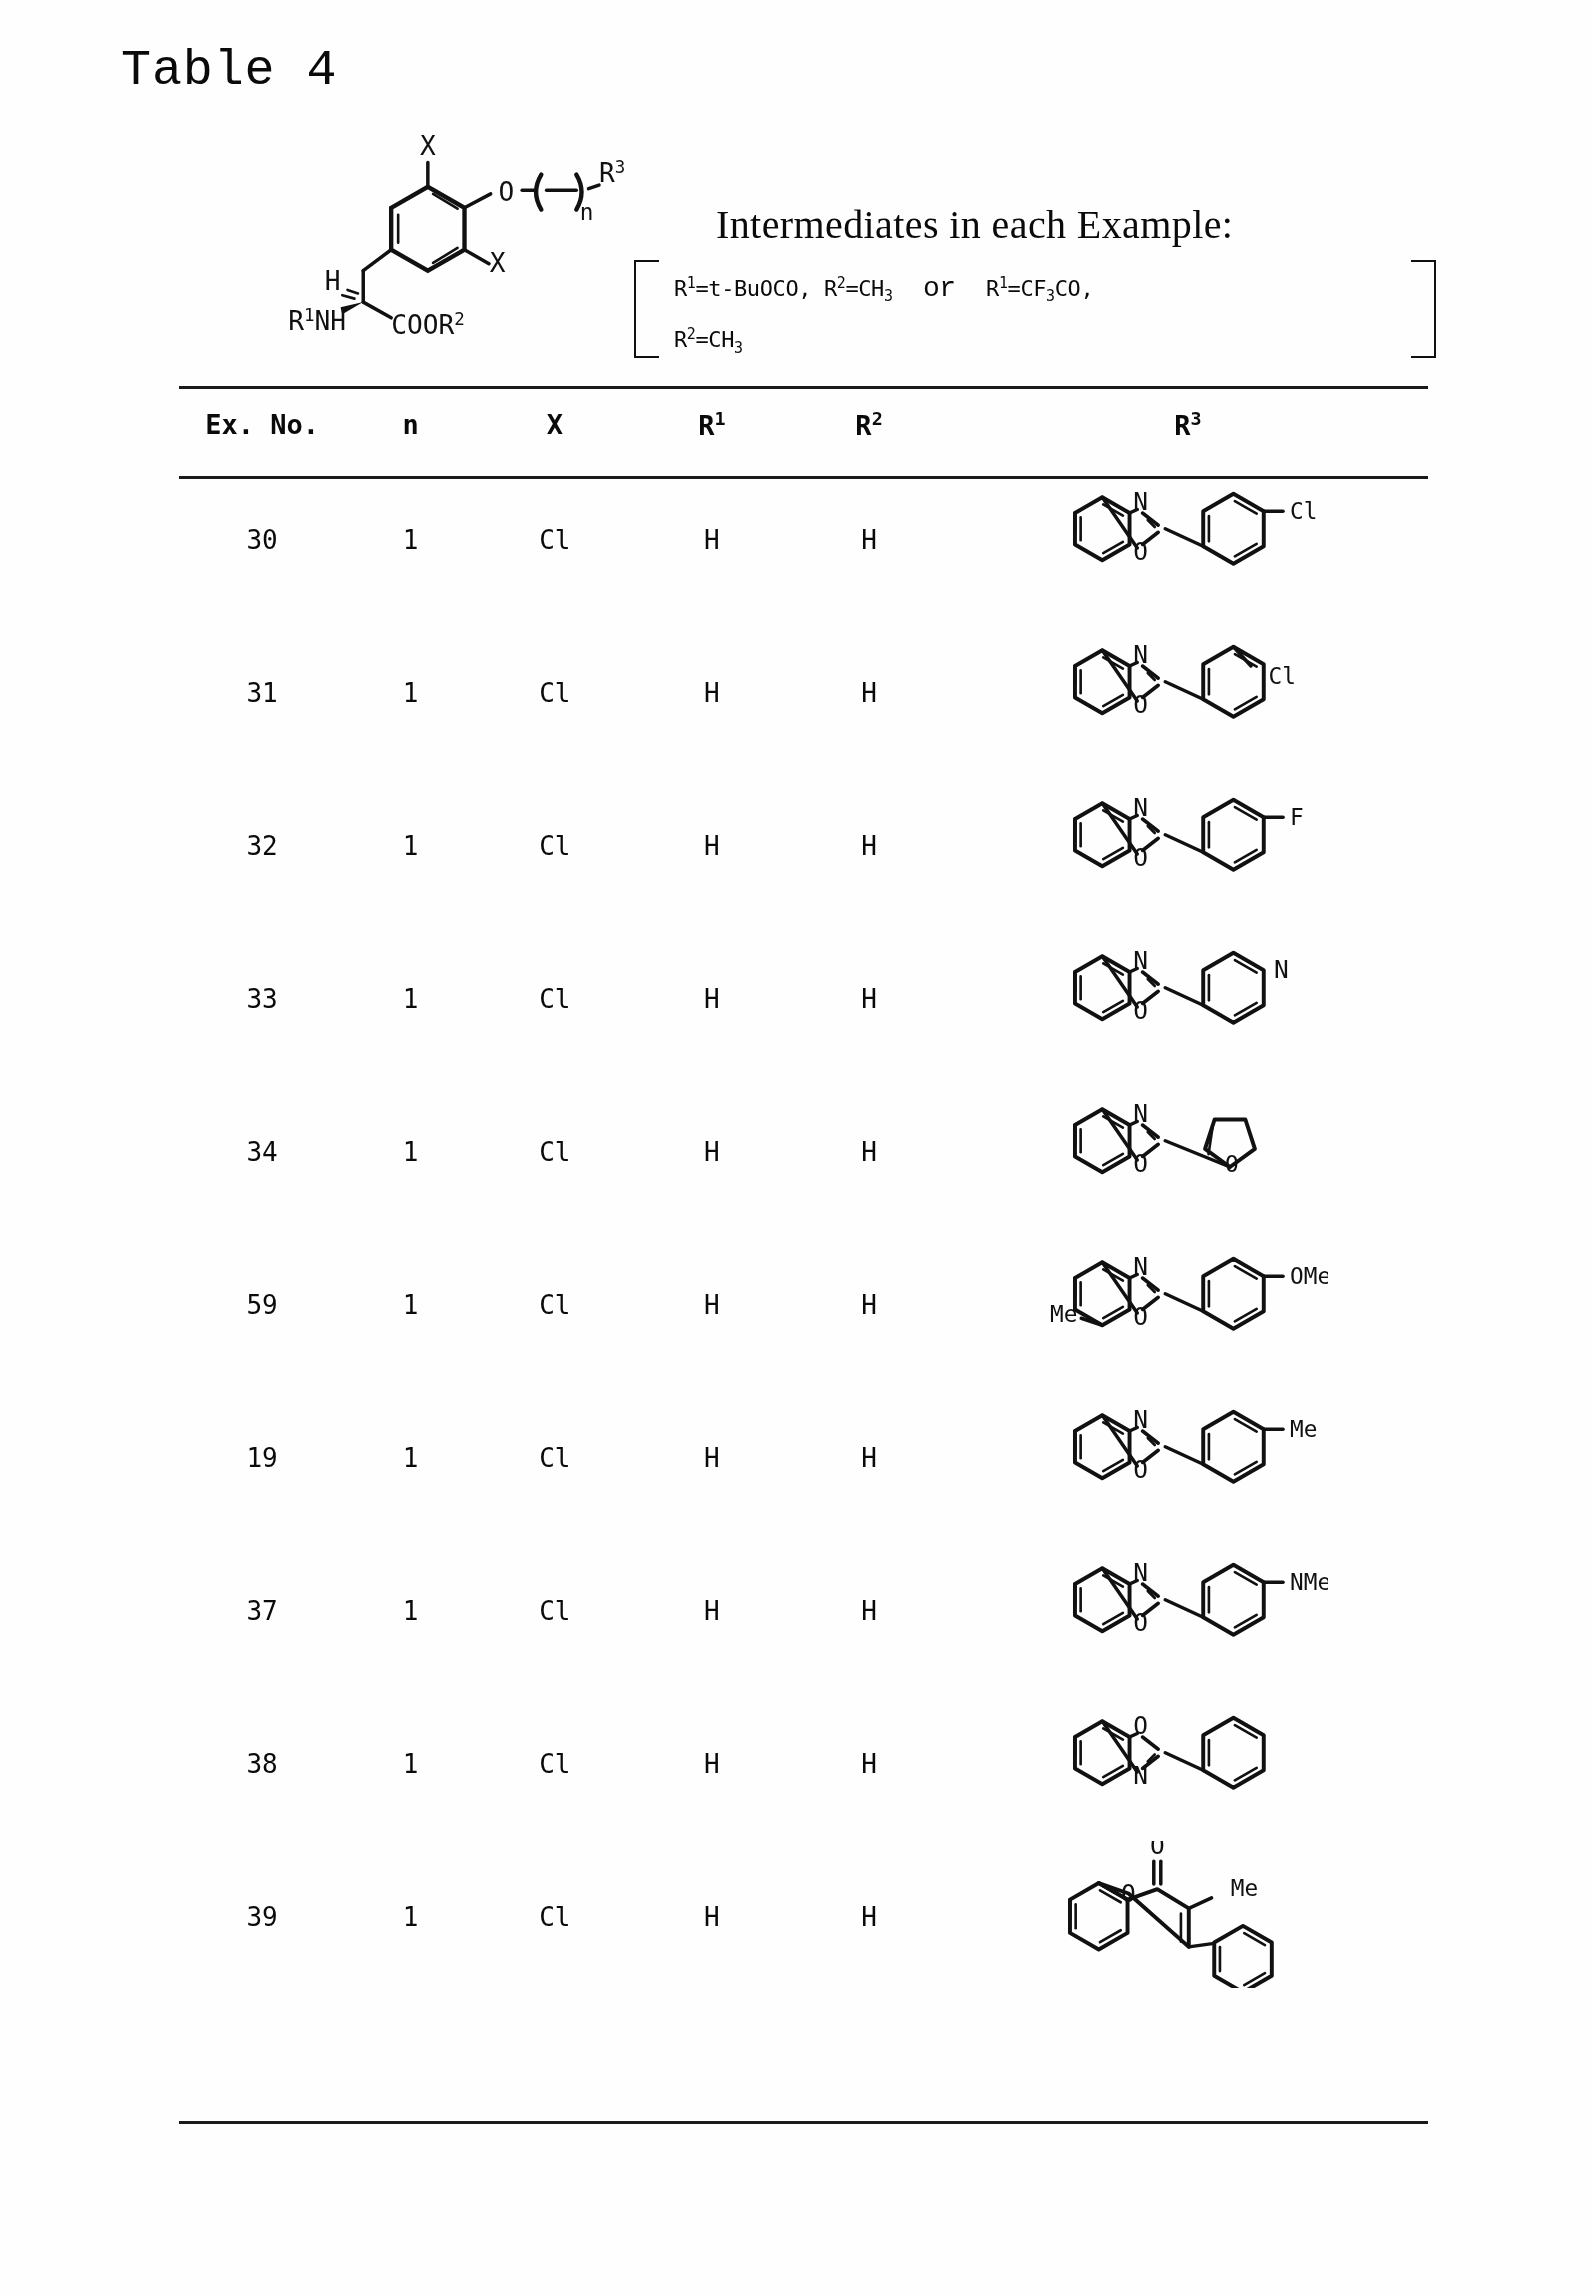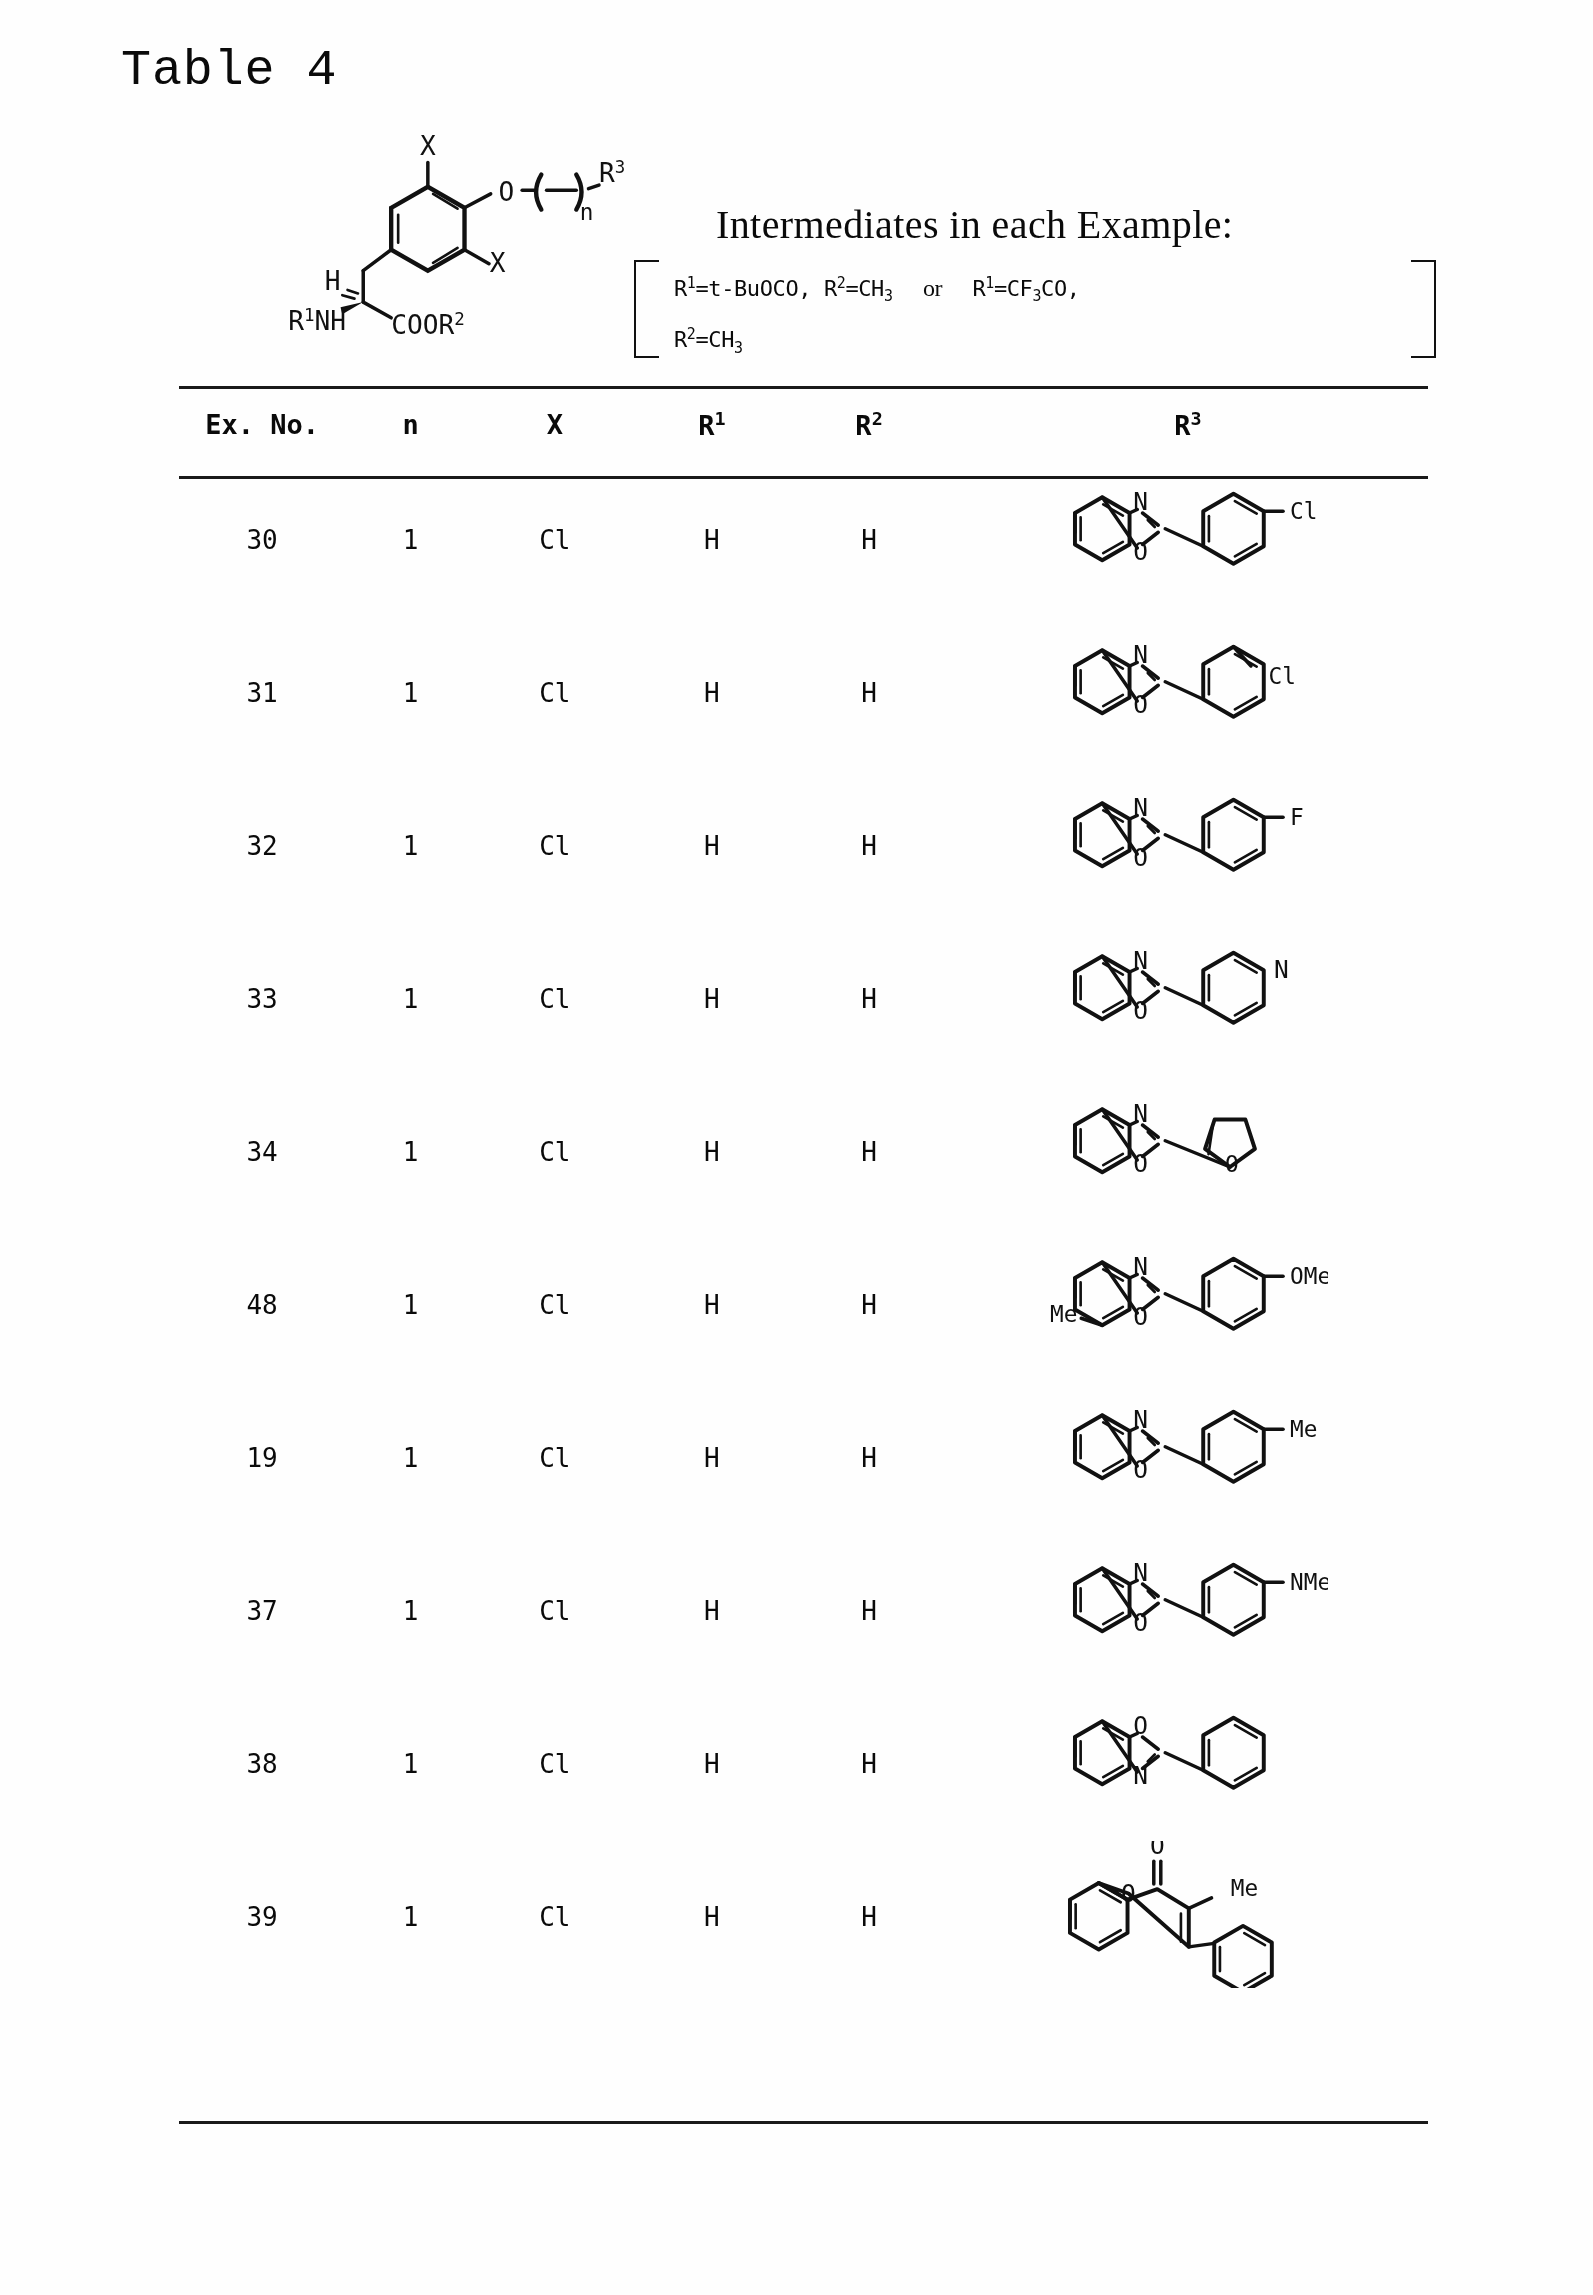--- a/index.html
+++ b/index.html
@@ -27,21 +27,21 @@
     position:absolute;top:0;width:23px;height:94px;
     border-top:2.6px solid #111;border-bottom:2.6px solid #111;
   }
   .brk.l{left:23px;border-left:2.6px solid #111;}
   .brk.r{left:800px;border-right:2.6px solid #111;}
   .note-lines{
     position:absolute;left:63px;top:3.5px;
     font-family:"DejaVu Sans Mono", monospace;
     font-size:22px;line-height:38px;letter-spacing:-0.4px;
   }
-  .note-lines .or{font-family:Liberation Serif, serif;font-size:24px;padding:0 17.5px;}
+  .note-lines .or{font-family:Liberation Mono, monospace;font-size:28px;padding:0 17.5px;}
   sub{font-size:0.68em;}
   sup{font-size:0.68em;}
 
   
   .rule{position:absolute;left:179px;width:1249px;background:#1a1a1a;}
   .rule.top{top:386px;height:2.6px;}
   .rule.mid{top:476px;height:2.6px;}
   .rule.bot{top:2121px;height:2.6px;}
 
   table.tbl{
@@ -294,21 +294,21 @@
                 <text x="106" y="110" font-family="DejaVu Sans Mono, monospace" font-size="28" fill="#111" text-anchor="middle" stroke="none">O</text>
                 <line x1="30.82308546376021" y1="56" x2="30.82308546376021" y2="78" stroke-width="4"></line>
                 <polygon points="190.4,49.7 225.6,49.7 236.5,83.3 208.0,104.0 179.5,83.3" stroke-width="4.5"></polygon>
                 <line x1="134" y1="74" x2="208" y2="104" stroke-width="4"></line>
                 <text x="210" y="110" font-family="DejaVu Sans Mono, monospace" font-size="26" fill="#111" text-anchor="middle" stroke="none">O</text>
                 <line x1="183.4683045111454" y1="89.27050983124843" x2="188.3664424312258" y2="56.729490168751575" stroke-width="3"></line>
               </g>
             </svg></td>
         </tr>
         <tr class="datarow">
-          <td>48</td>
+          <td>59</td>
           <td>1</td>
           <td>Cl</td>
           <td>H</td>
           <td>H</td>
           <td class="r3cell" title="5-methyl-2-(4-methoxyphenyl)benzoxazole"><svg width="280" height="147" viewBox="0 0 320 168" style="font-size:30px">
               <g stroke="#111" fill="none" stroke-linecap="round" stroke-linejoin="round">
                 <polygon points="93.2,56.0 93.2,92.0 62.0,110.0 30.8,92.0 30.8,56.0 62.0,38.0" stroke-width="4.5"></polygon>
                 <line x1="85.6" y1="88.9" x2="63.1" y2="101.9" stroke-width="3"></line>
                 <line x1="37.3" y1="87.0" x2="37.3" y2="61.0" stroke-width="3"></line>
                 <line x1="63.1" y1="46.1" x2="85.6" y2="59.1" stroke-width="3"></line>

